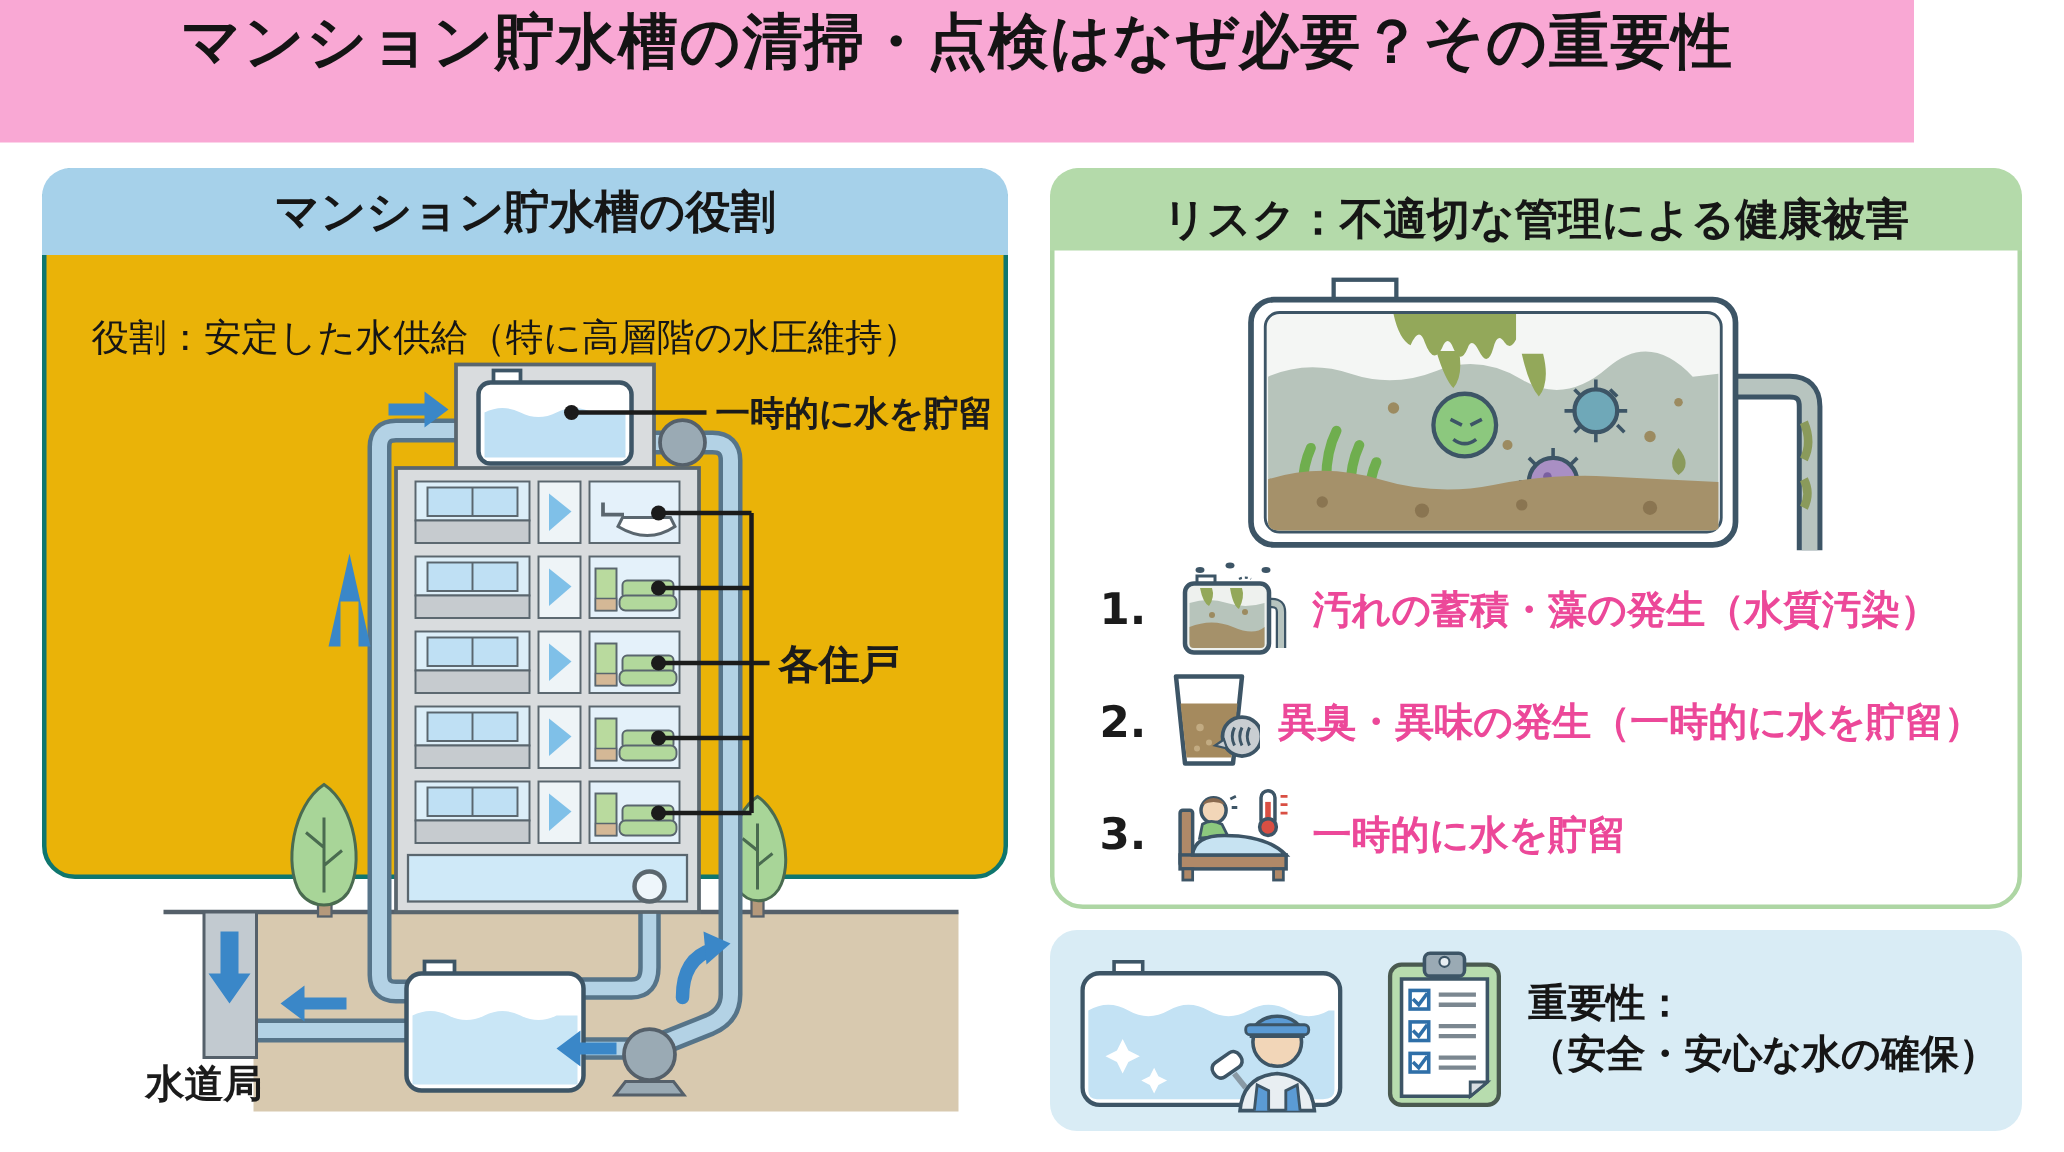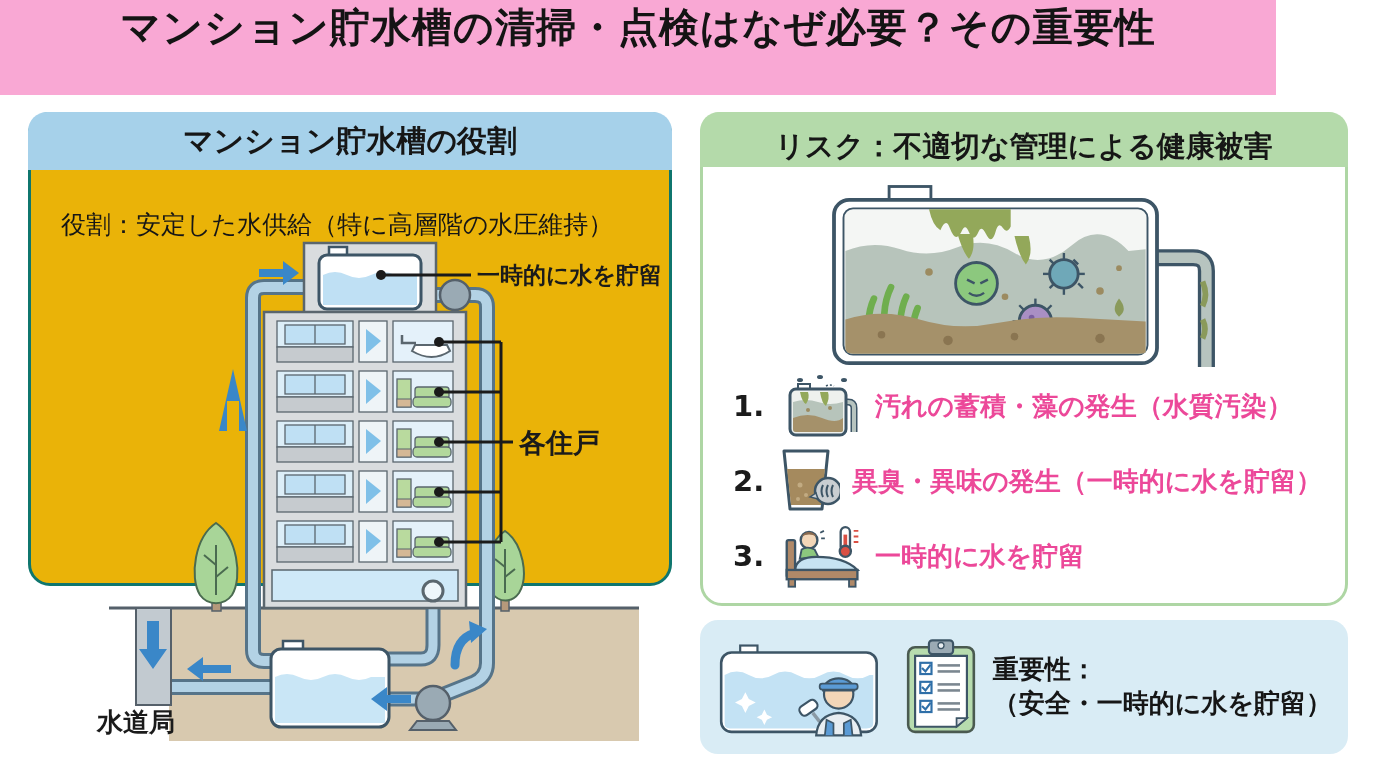--- a/index.html
+++ b/index.html
@@ -338,17 +338,17 @@
       </g>
       <g>
         <rect x="20" y="72" width="13" height="13" fill="#ffffff" stroke="#2f6fa8" stroke-width="2.5"></rect>
         <path d="M22 78 l4 4 l6 -8" stroke="#2f6fa8" stroke-width="2.5" fill="none"></path>
         <line x1="40" y1="75" x2="66" y2="75" stroke="#7b8790" stroke-width="3"></line>
         <line x1="40" y1="82" x2="66" y2="82" stroke="#7b8790" stroke-width="3"></line>
       </g>
     </svg>
     <div class="imp-text">
       <div>重要性：</div>
-      <div>（安全・一時的に水を貯留）</div>
+      <div>（安全・安心な水の確保）</div>
     </div>
   </div>
 
 </div>
 
 </body></html>

